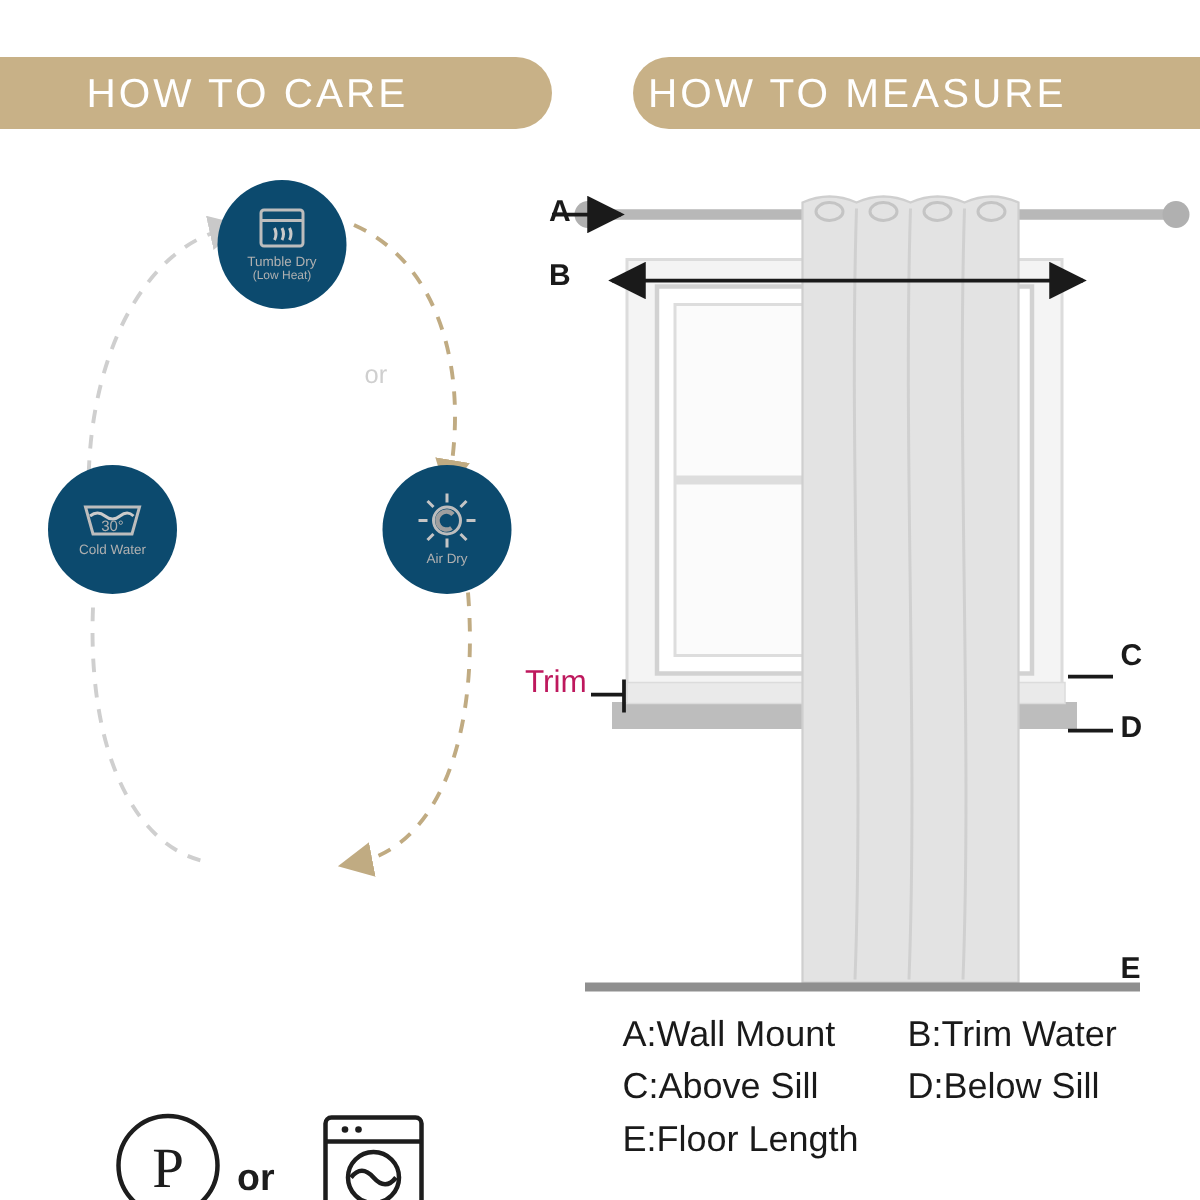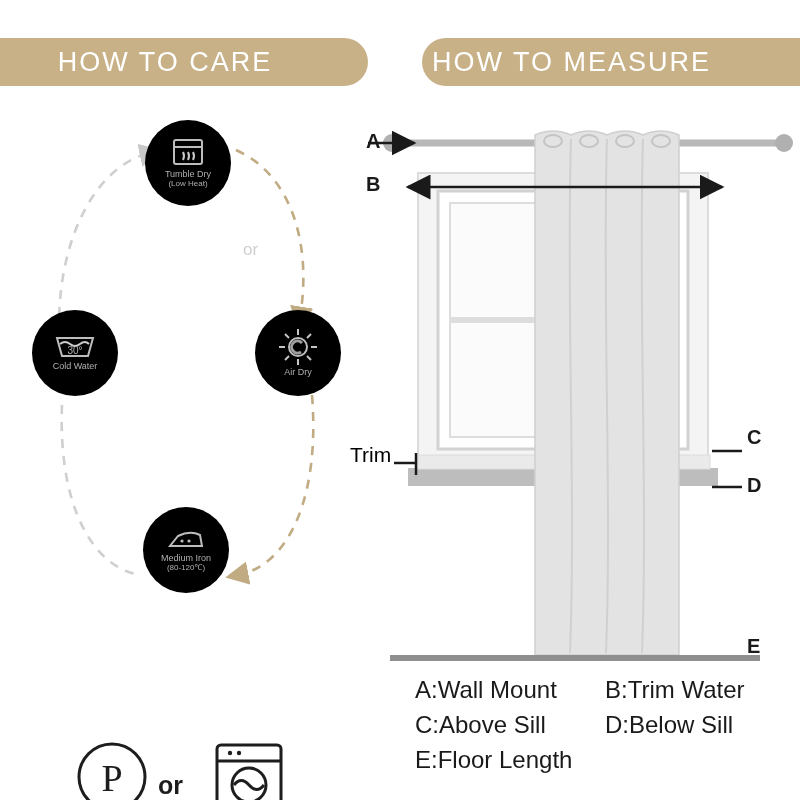--- a/index.html
+++ b/index.html
@@ -38,21 +38,21 @@
     justify-content:flex-start;
   }
 
   
   #care-panel{position:absolute;left:0;top:95px;width:400px;height:660px;}
 
   .care-icon{
     position:absolute;
     width:86px;height:86px;
     border-radius:50%;
-    background:#000000;
+    background:#0c4a6e;
     display:flex;
     flex-direction:column;
     align-items:center;
     justify-content:center;
     color:#b9b9b9;
     text-align:center;
     line-height:1.05;
   }
   .care-icon .cap{font-size:9px;margin-top:2px;color:#b0b0b0;}
   .care-icon .cap2{font-size:8px;color:#b0b0b0;}
@@ -79,21 +79,21 @@
   
   #measure-panel{position:absolute;left:330px;top:95px;width:470px;height:660px;}
   #measure-svg{position:absolute;left:0;top:0;width:470px;height:580px;}
 
   .mlabel{position:absolute;font-size:20px;color:#1a1a1a;font-weight:700;}
   #lbl-A{left:36px;top:35px;}
   #lbl-B{left:36px;top:78px;}
   #lbl-C{left:417px;top:331px;}
   #lbl-D{left:417px;top:379px;}
   #lbl-E{left:417px;top:540px;}
-  #lbl-trim{left:20px;top:348px;font-size:21px;font-weight:400;color:#000000;}
+  #lbl-trim{left:20px;top:348px;font-size:21px;font-weight:400;color:#be185d;}
 
   
   #legend{
     position:absolute;left:85px;top:578px;width:380px;
     font-size:24px;color:#1a1a1a;line-height:1.45;
   }
   #legend .lrow{display:flex;}
   #legend .lcol{width:190px;}
   #legend .lfull{width:380px;}
 </style>
@@ -164,29 +164,20 @@
           <line x1="29" y1="28" x2="33" y2="32"></line>
           <line x1="33" y1="6" x2="29" y2="10"></line>
           <line x1="11" y1="28" x2="7" y2="32"></line>
         </g>
         <circle cx="20" cy="19" r="9" fill="none" stroke="#bdbdbd" stroke-width="2"></circle>
         <path d="M24,15 a6,6 0 1,0 -1,9" fill="none" stroke="#9f9f9f" stroke-width="3"></path>
       </svg>
       <div class="cap">Air Dry</div>
     </div>
 
-    <div class="care-icon" id="icon-iron">
-      <svg width="38" height="24" viewBox="0 0 38 24">
-        <path d="M3,18 L35,18 L33,7 q-10,-5 -22,1 Z" fill="none" stroke="#bdbdbd" stroke-width="2"></path>
-        <circle cx="15" cy="13" r="1.6" fill="#bdbdbd"></circle>
-        <circle cx="22" cy="13" r="1.6" fill="#bdbdbd"></circle>
-      </svg>
-      <div class="cap">Medium Iron</div>
-      <div class="cap2">(80-120℃)</div>
-    </div>
 
     <div id="wash-row">
       <svg id="p-symbol" width="72" height="72" viewBox="0 0 72 72">
         <circle cx="36" cy="36" r="33" fill="none" stroke="#1d1d1d" stroke-width="3"></circle>
         <text x="36" y="50" font-size="38" text-anchor="middle" fill="#1d1d1d" font-family="Liberation Serif, serif">P</text>
       </svg>
       <div id="or-mid">or</div>
       <svg id="machine-symbol" width="74" height="72" viewBox="0 0 74 72">
         <rect x="5" y="4" width="64" height="64" rx="4" fill="none" stroke="#1d1d1d" stroke-width="3"></rect>
         <line x1="5" y1="20" x2="69" y2="20" stroke="#1d1d1d" stroke-width="3"></line>

